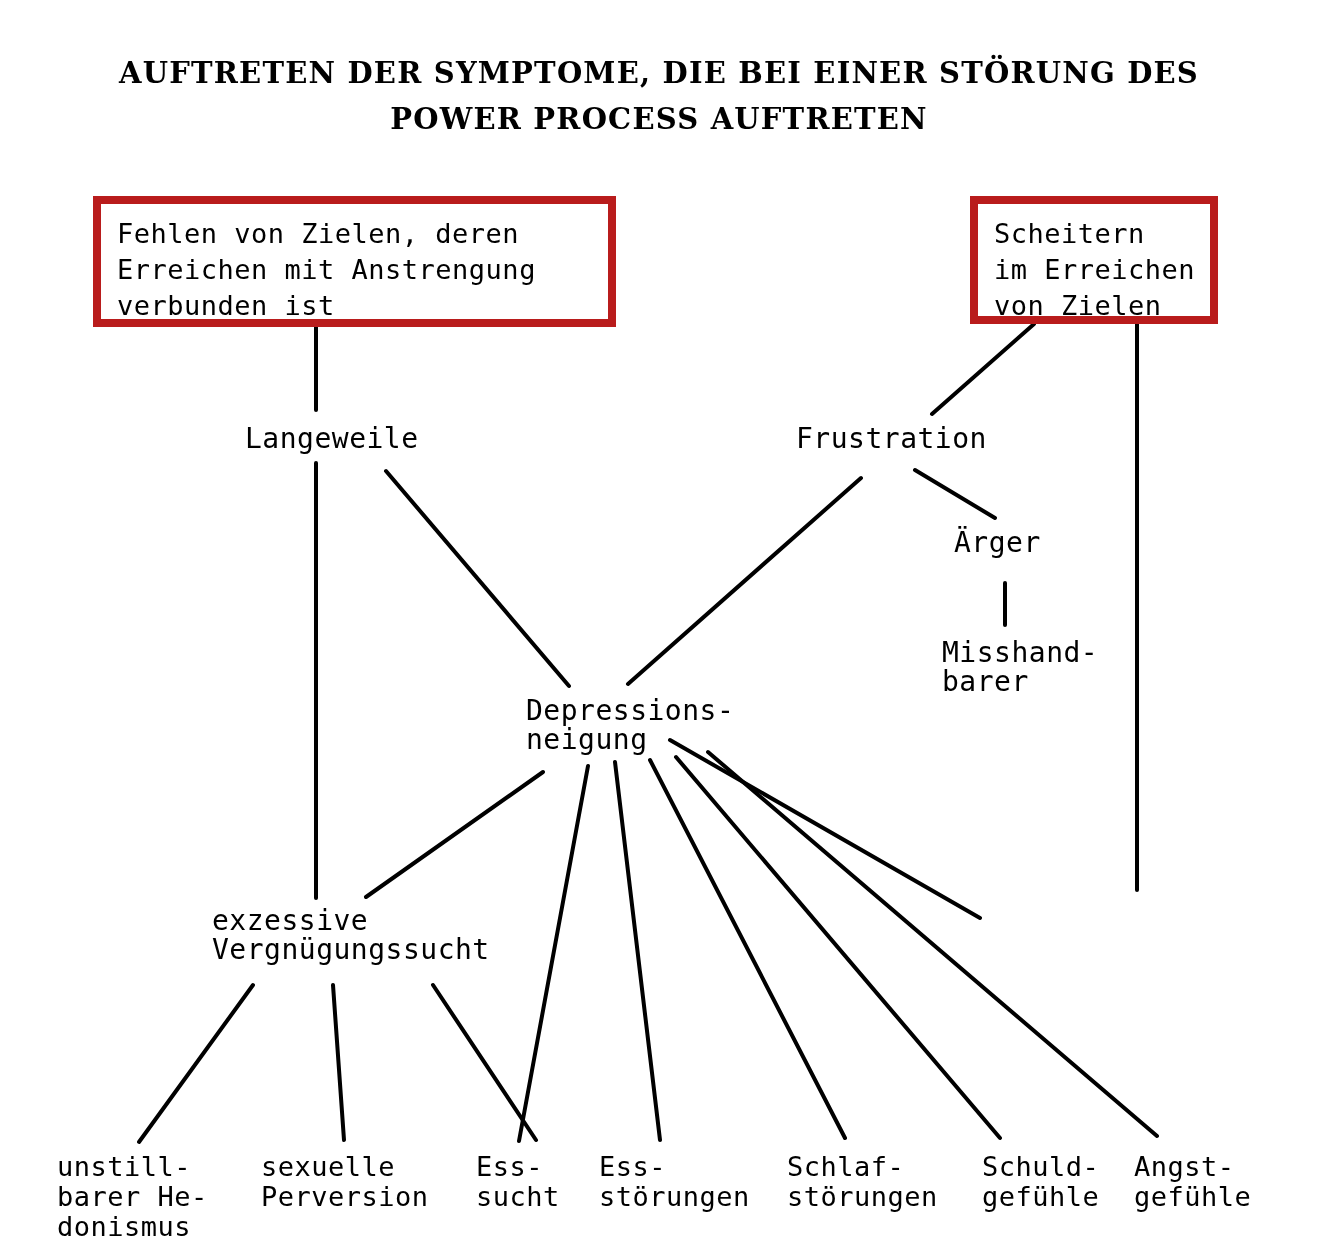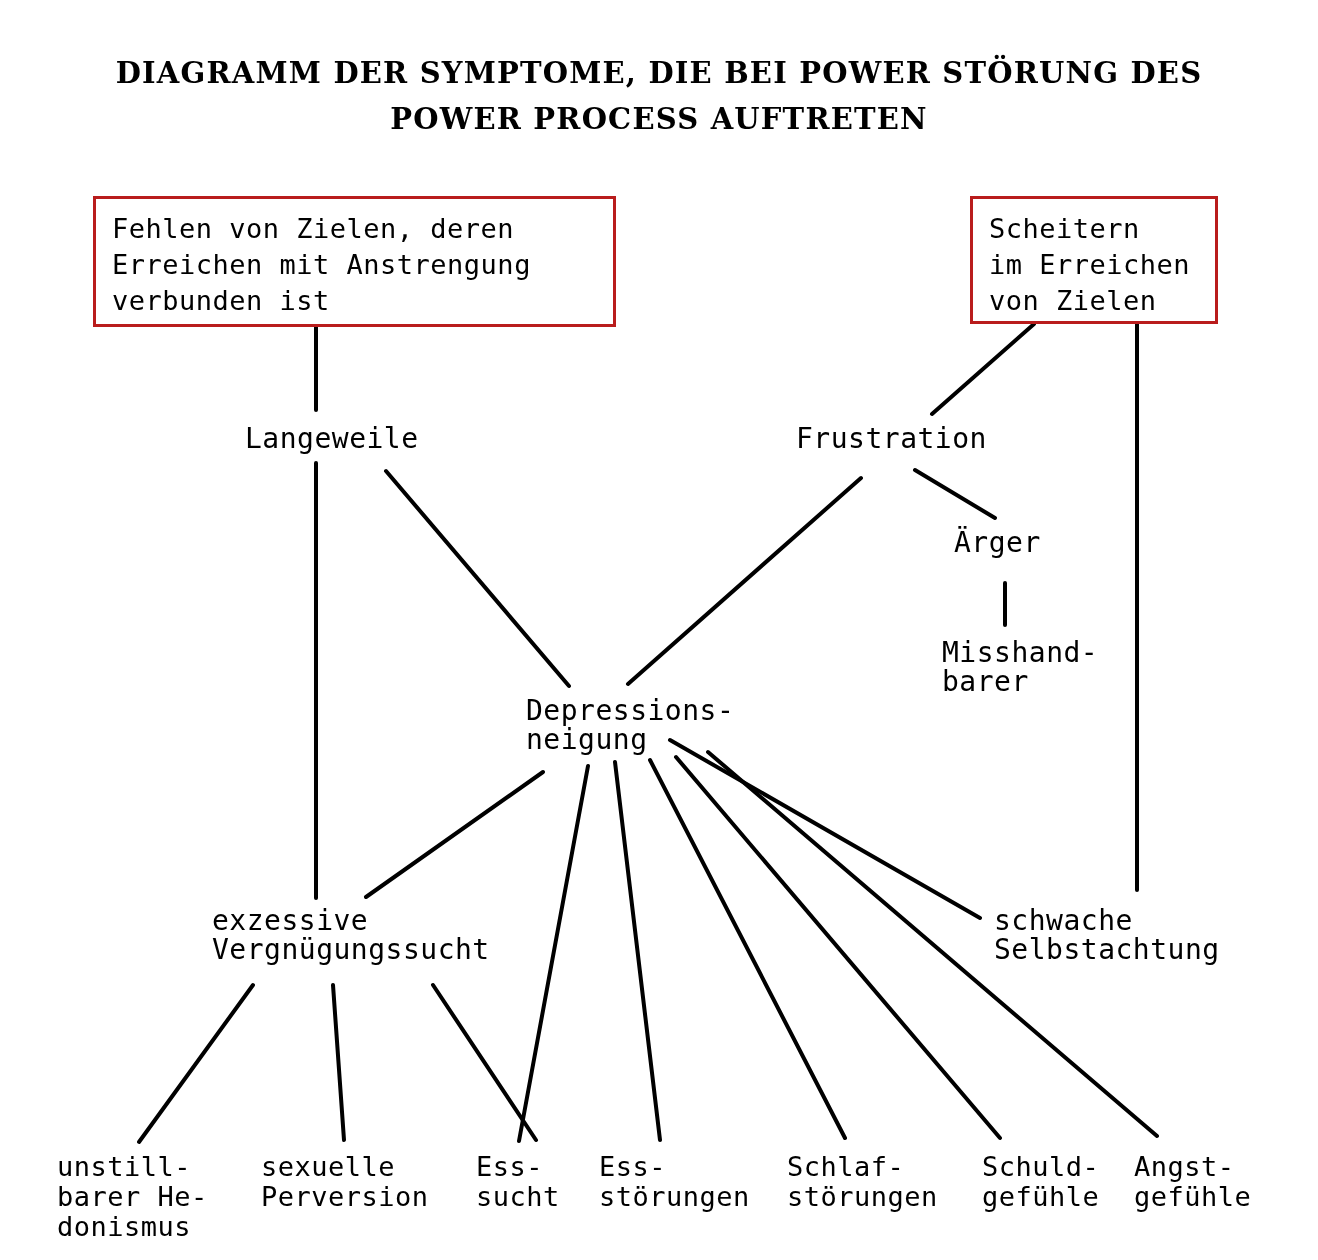--- a/index.html
+++ b/index.html
@@ -4,21 +4,21 @@
 <style>
   html,body{margin:0;padding:0;background:#ffffff;}
   body{width:1318px;height:1260px;position:relative;overflow:hidden;
        font-family:"DejaVu Sans Mono","Liberation Mono",monospace;color:#000;}
   #stage{position:relative;width:1318px;height:1260px;}
   svg#wires{position:absolute;left:0;top:0;width:1318px;height:1260px;}
   .title{position:absolute;left:0;top:50px;width:1318px;text-align:center;
          font-family:"DejaVu Serif","Liberation Serif",serif;
          font-weight:700;font-size:29px;letter-spacing:1.2px;line-height:46px;}
   .title span{display:block;}
-  .box{position:absolute;border:3px solid #b91c1c;box-sizing:border-box;
+  .box{position:absolute;border:8px solid #b91c1c;box-sizing:border-box;
        font-size:27px;line-height:36px;padding:12px 16px 10px 16px;
        letter-spacing:0.5px;background:#fff;}
   .node{position:absolute;font-size:28px;line-height:29px;letter-spacing:0.5px;
         white-space:pre;background:transparent;}
   .leaf{position:absolute;font-size:27px;line-height:30px;letter-spacing:0.5px;
         white-space:pre;}
 </style>
 </head>
 <body>
 
@@ -53,21 +53,21 @@
 
       <line x1="670" y1="740" x2="980" y2="918"></line>
 
       <line x1="253" y1="985" x2="139" y2="1142"></line>
       <line x1="333" y1="985" x2="344" y2="1140"></line>
       <line x1="433" y1="985" x2="536" y2="1140"></line>
     </g>
   </svg>
 
   <div class="title">
-    <span>DIAGRAMM DER SYMPTOME, DIE BEI POWER STÖRUNG DES</span>
+    <span>AUFTRETEN DER SYMPTOME, DIE BEI EINER STÖRUNG DES</span>
     <span>POWER PROCESS AUFTRETEN</span>
   </div>
 
   <div class="box" style="left:93px;top:196px;width:523px;height:131px;">
     <span style="white-space:pre;">Fehlen von Zielen, deren
 Erreichen mit Anstrengung
 verbunden ist</span>
   </div>
 
   <div class="box" style="left:970px;top:196px;width:248px;height:128px;">
@@ -84,22 +84,20 @@
 
   <div class="node" style="left:942px;top:638px;"><span>Misshand-
 barer</span></div>
 
   <div class="node" style="left:526px;top:696px;"><span>Depressions-
 neigung</span></div>
 
   <div class="node" style="left:212px;top:906px;"><span>exzessive
 Vergnügungssucht</span></div>
 
-  <div class="node" style="left:994px;top:906px;"><span>schwache
-Selbstachtung</span></div>
 
   <div class="leaf" style="left:57px;top:1152px;"><span>unstill-
 barer He-
 donismus</span></div>
 
   <div class="leaf" style="left:261px;top:1152px;"><span>sexuelle
 Perversion</span></div>
 
   <div class="leaf" style="left:476px;top:1152px;"><span>Ess-
 sucht</span></div>

